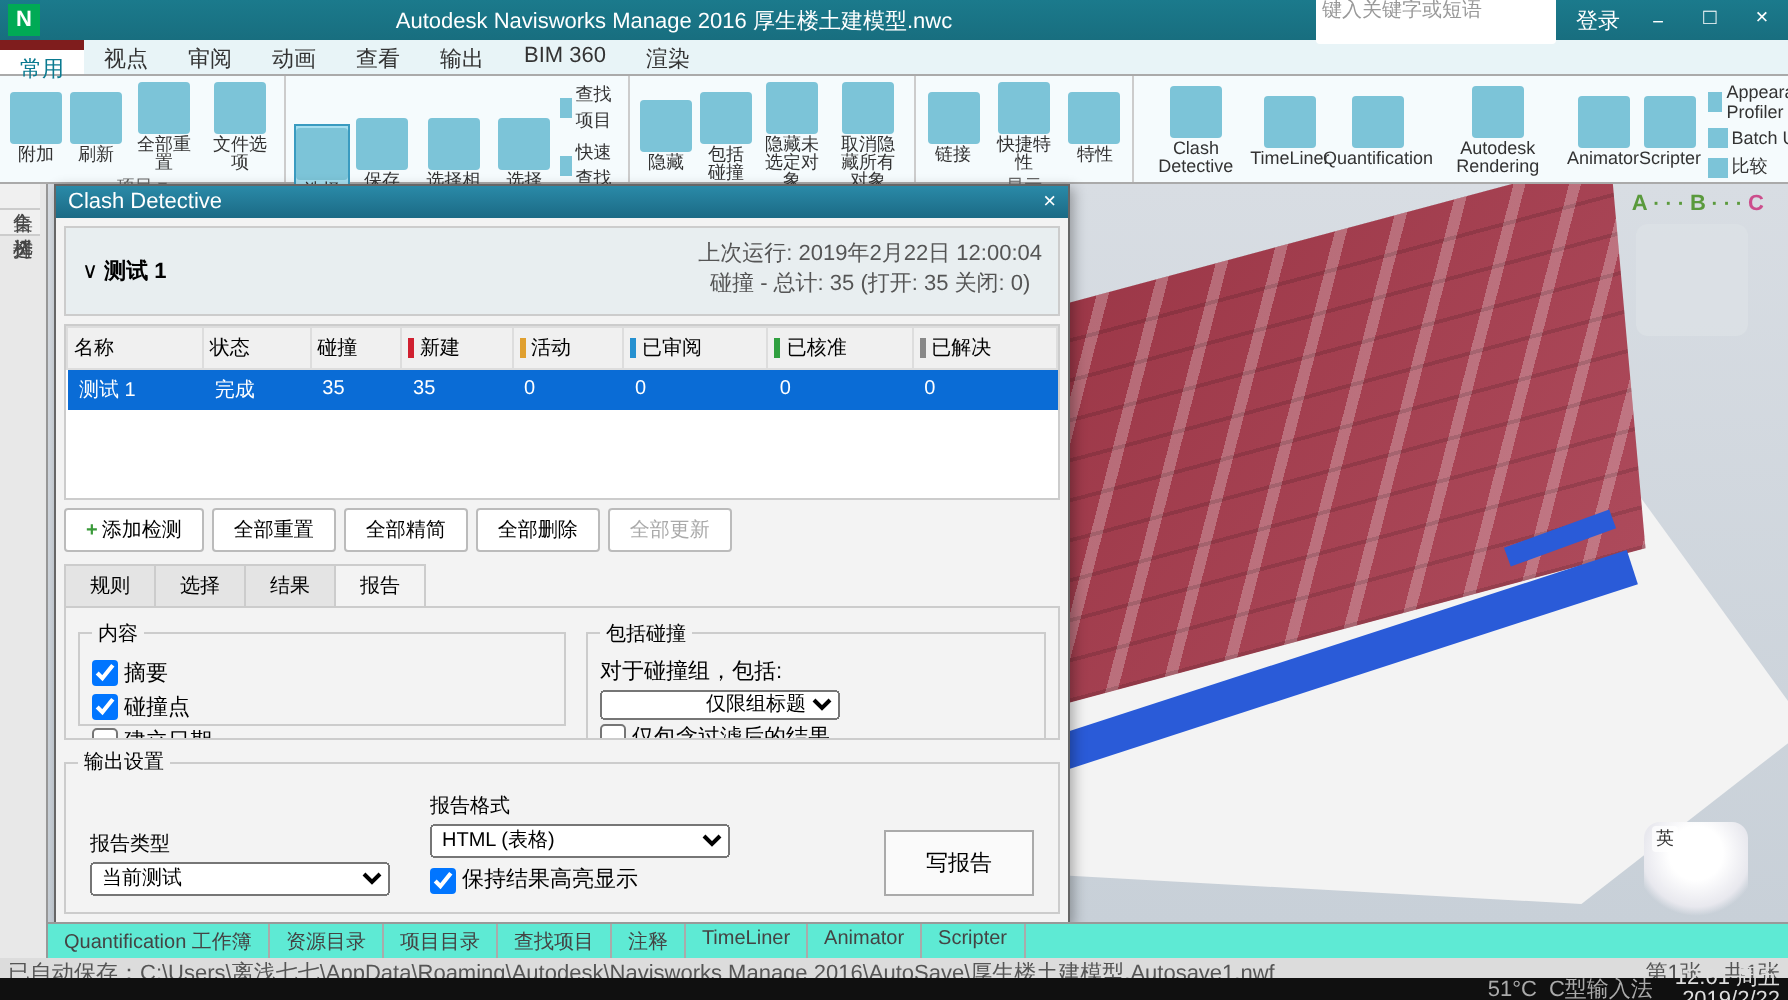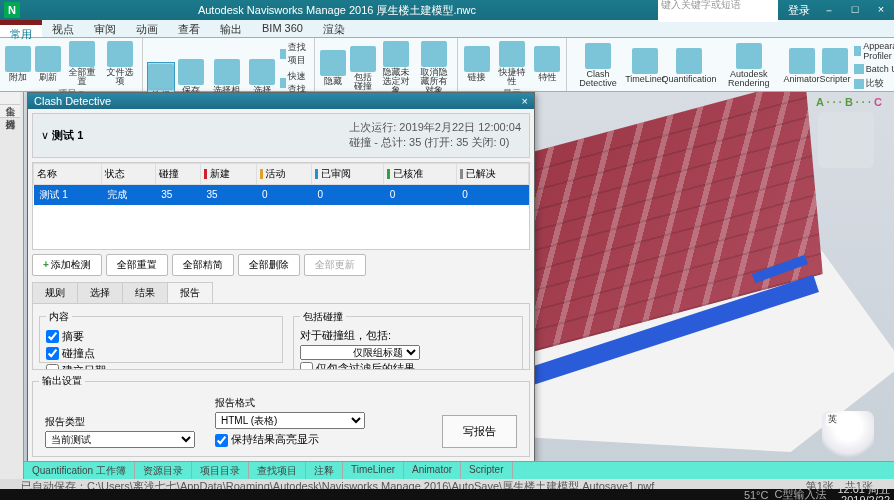--- a/index.html
+++ b/index.html
@@ -36,21 +36,21 @@
 .bluebeam2 { position: absolute; width: 56px; height: 10px; background:#2a5bd8; bottom:188px; right:66px; transform:rotate(-20deg);}
 .viewcube { position: absolute; right: 20px; top: 20px; width: 56px; height: 56px; background: rgba(220,225,230,.75); border-radius: 6px; }
 .navpoints { position: absolute; right: 12px; top: 4px; color: #5a9a3c; font-size: 10px; font-weight: bold; }
 .navpoints span:nth-child(3) { color: #cc4d8c; }
 .panel { position: absolute; left: 27px; top: 0; width: 508px; height: 370px; background: #f3f3f3; border: 1px solid #666; box-shadow: 2px 2px 6px rgba(0,0,0,.3); display: flex; flex-direction: column; }
 .panel-title { background: linear-gradient(#2a8aa8,#1b6a85); color: #fff; padding: 2px 6px; font-size: 11px; display: flex; justify-content: space-between; }
 .panel-title .pclose { cursor: pointer; }
 .panel-head { background: #e8eef0; padding: 6px 8px; border: 1px solid #ccc; margin: 4px; }
 .panel-head .row1 { display: flex; justify-content: space-between; align-items: center; }
 .panel-head .testname { font-weight: bold; }
-.panel-head .meta { text-align: left; font-size: 10px; color: #555; line-height: 1.4; }
+.panel-head .meta { text-align: center; font-size: 10px; color: #555; line-height: 1.4; }
 .tbl { margin: 0 4px; border: 1px solid #ccc; background: #fff; }
 .tbl table { width: 100%; border-collapse: collapse; }
 .tbl th { background: #f0f0f0; padding: 3px; border: 1px solid #ddd; font-size: 10px; font-weight: normal; text-align: left; }
 .tbl th .cc { display: inline-block; width: 3px; height: 10px; margin-right: 3px; vertical-align: middle; }
 .tbl td { padding: 3px 6px; font-size: 10px; }
 .tbl tr.sel { background: #0a6cd6; color: #fff; }
 .tbl .body-spacer { height: 44px; }
 .panel-btns { display: flex; gap: 4px; padding: 4px; }
 .pbtn { background: #fff; border: 1px solid #bbb; padding: 3px 10px; font-size: 10px; cursor: pointer; border-radius: 2px; }
 .pbtn.dis { color: #aaa; }
@@ -65,21 +65,21 @@
 .chk input { margin-right: 3px; vertical-align: middle; }
 .scrollbox { height: 85px; overflow-y: auto; }
 .outset { margin: 0 4px 4px; }
 .outrow { display: flex; gap: 20px; align-items: end; padding: 4px 6px; }
 .outcol { display: flex; flex-direction: column; gap: 2px; }
 .outcol label { font-size: 10px; }
 .outcol select { width: 150px; font-size: 10px; padding: 1px; }
 .bigbtn { margin-left: auto; padding: 8px 20px; border: 1px solid #aaa; background: #fafafa; cursor: pointer; font-size: 11px; }
 .bottom-tabs { position: absolute; left: 24px; right: 0; bottom: 0; height: 18px; background: #5eead4; display: flex; border-top: 1px solid #999; }
 .btab { padding: 2px 8px; border-right: 1px solid #aaa; font-size: 10px; cursor: pointer; color: #444; }
-.statusbar { position: absolute; bottom: 11px; left: 0; right: 0; height: 10px; background: #dcdcdc; font-size: 9px; color: #555; padding: 0 21px; white-space: nowrap; overflow: hidden; }
+.statusbar { position: absolute; bottom: 11px; left: 0; right: 0; height: 10px; background: #dcdcdc; font-size: 9px; color: #555; padding: 0 4px; white-space: nowrap; overflow: hidden; }
 .taskbar { position: absolute; bottom: 0; left: 0; right: 0; height: 11px; background: #101010; display: flex; align-items: center; justify-content: flex-end; padding: 0 4px; gap: 3px; }
 .taskbar .tray { color: #aaa; font-size: 8px; display: flex; gap: 6px; align-items: center; }
 .taskbar .clock { color: #ddd; font-size: 8px; text-align: right; line-height: 1; margin-left: 8px; }
 .avatar-widget { position: absolute; right: 20px; bottom: 16px; width: 52px; height: 52px; background: radial-gradient(circle at 50% 30%, #fff 0 30%, #e8e8ee 60%, transparent 70%); border-radius: 8px; }
 .avatar-widget::before { content:"英"; position:absolute; left:4px; top:2px; font-size:9px; color:#333; background:rgba(255,255,255,.7); padding:0 2px; border-radius:2px;}
 .sel-combo { width: 120px; font-size: 10px; text-align: right; }
 </style>
 </head>
 <body>
 

